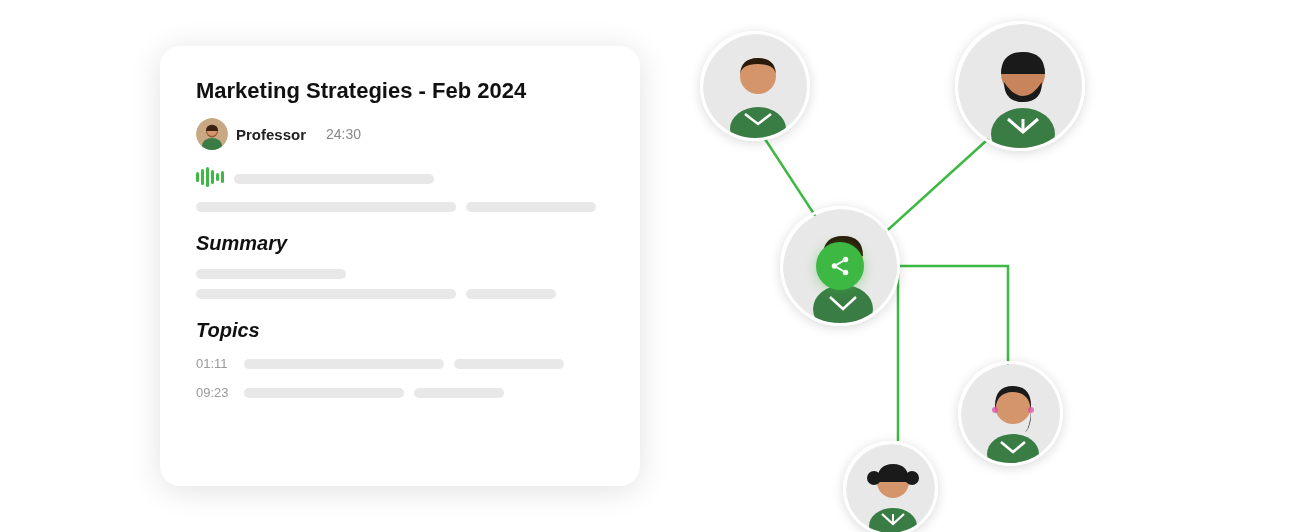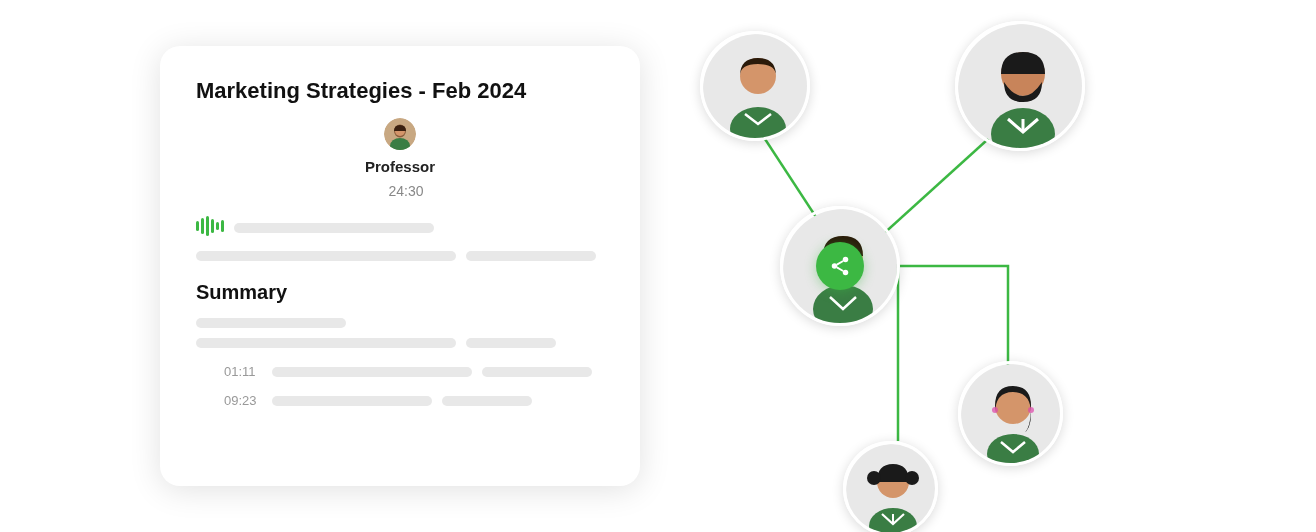--- a/index.html
+++ b/index.html
@@ -43,21 +43,20 @@
       font-weight: 800;
       color: #111;
       margin-bottom: 14px;
     }
 
     .professor-row {
       display: flex;
       align-items: center;
       gap: 8px;
       margin-bottom: 16px;
-      flex-direction: column;
     }
 
     .avatar-small {
       width: 32px;
       height: 32px;
       border-radius: 50%;
       overflow: hidden;
       flex-shrink: 0;
     }
 
@@ -104,40 +103,40 @@
       margin-bottom: 10px;
       margin-left: 0;
     }
 
     .section-title {
       font-size: 20px;
       font-weight: 800;
       color: #111;
       margin-top: 20px;
       margin-bottom: 14px;
+      font-style: italic;
     }
 
     .summary-bar-1 { width: 150px; height: 10px; background: #e8e8e8; border-radius: 6px; margin-bottom: 10px; }
     .summary-bars { display: flex; gap: 10px; margin-bottom: 8px; }
 
     .topics-section { margin-top: 16px; }
 
     .topic-row {
       display: flex;
       align-items: center;
       gap: 12px;
       margin-bottom: 14px;
     }
 
     .topic-time {
       font-size: 13px;
       color: #999;
       width: 36px;
       flex-shrink: 0;
-      margin-left: 28px;
     }
 
     .topic-bars {
       display: flex;
       gap: 10px;
     }
 
     
     .network-area {
       flex: 1;
@@ -227,20 +226,21 @@
     </div>
 
     <div class="section-title">Summary</div>
     <div class="summary-bar-1"></div>
     <div class="summary-bars">
       <div class="skeleton-bar xlong"></div>
       <div class="skeleton-bar short"></div>
     </div>
 
     <div class="topics-section">
+      <div class="section-title">Topics</div>
 
       <div class="topic-row">
         <span class="topic-time">01:11</span>
         <div class="topic-bars">
           <div class="skeleton-bar" style="width:200px"></div>
           <div class="skeleton-bar" style="width:110px"></div>
         </div>
       </div>
 
       <div class="topic-row">

